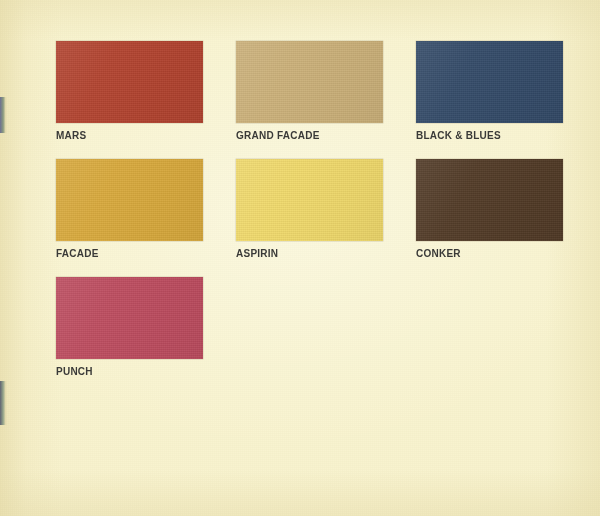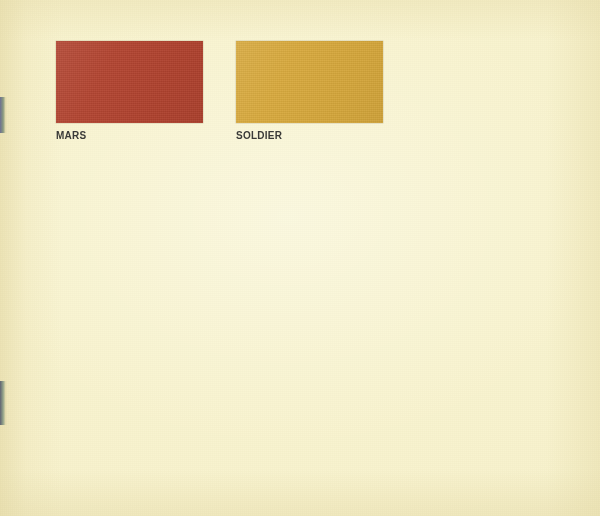--- a/index.html
+++ b/index.html
@@ -178,21 +178,56 @@
 
   <div id="grid">
       <div class="cell">
         <div class="chip" style="background: rgb(178, 67, 47);">
           <div class="tex"></div>
           <div class="sheen"></div>
         </div>
         <div class="label">MARS</div>
       </div>
       <div class="cell">
+        <div class="chip" style="background: rgb(203, 176, 121);">
+          <div class="tex"></div>
+          <div class="sheen"></div>
+        </div>
+        <div class="label">GRAND FACADE</div>
+      </div>
+      <div class="cell">
+        <div class="chip" style="background: rgb(51, 74, 104);">
+          <div class="tex"></div>
+          <div class="sheen"></div>
+        </div>
+        <div class="label">BLACK &amp; BLUES</div>
+      </div>
+      <div class="cell">
         <div class="chip" style="background: rgb(216, 169, 60);">
           <div class="tex"></div>
           <div class="sheen"></div>
         </div>
-        <div class="label">SOLDIER</div>
+        <div class="label">FACADE</div>
+      </div>
+      <div class="cell">
+        <div class="chip" style="background: rgb(240, 217, 107);">
+          <div class="tex"></div>
+          <div class="sheen"></div>
+        </div>
+        <div class="label">ASPIRIN</div>
+      </div>
+      <div class="cell">
+        <div class="chip" style="background: rgb(81, 58, 38);">
+          <div class="tex"></div>
+          <div class="sheen"></div>
+        </div>
+        <div class="label">CONKER</div>
+      </div>
+      <div class="cell">
+        <div class="chip" style="background: rgb(189, 76, 95);">
+          <div class="tex"></div>
+          <div class="sheen"></div>
+        </div>
+        <div class="label">PUNCH</div>
       </div>
     </div>
 
 </div>
 
 </body></html>

